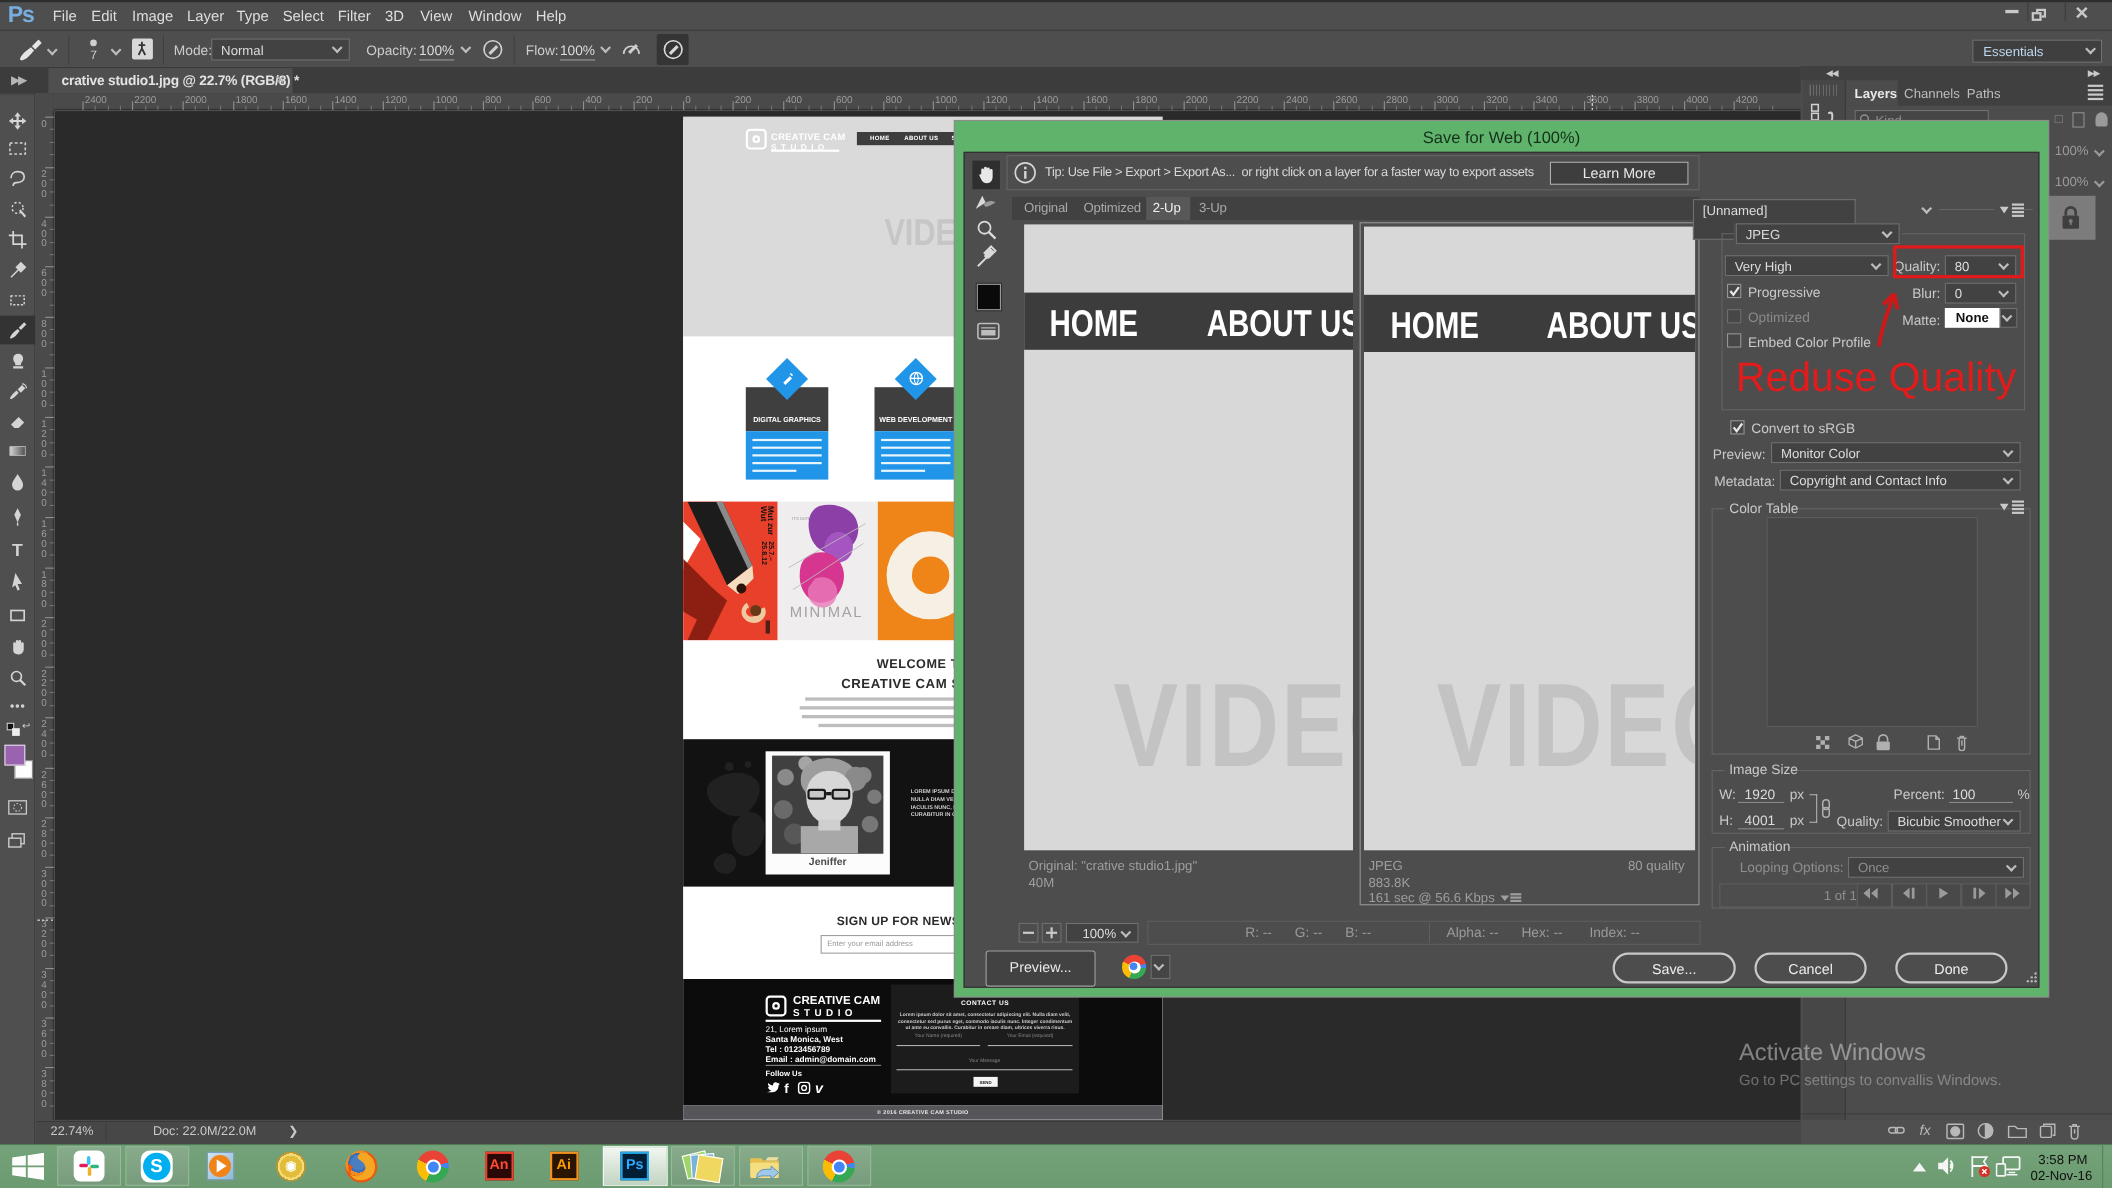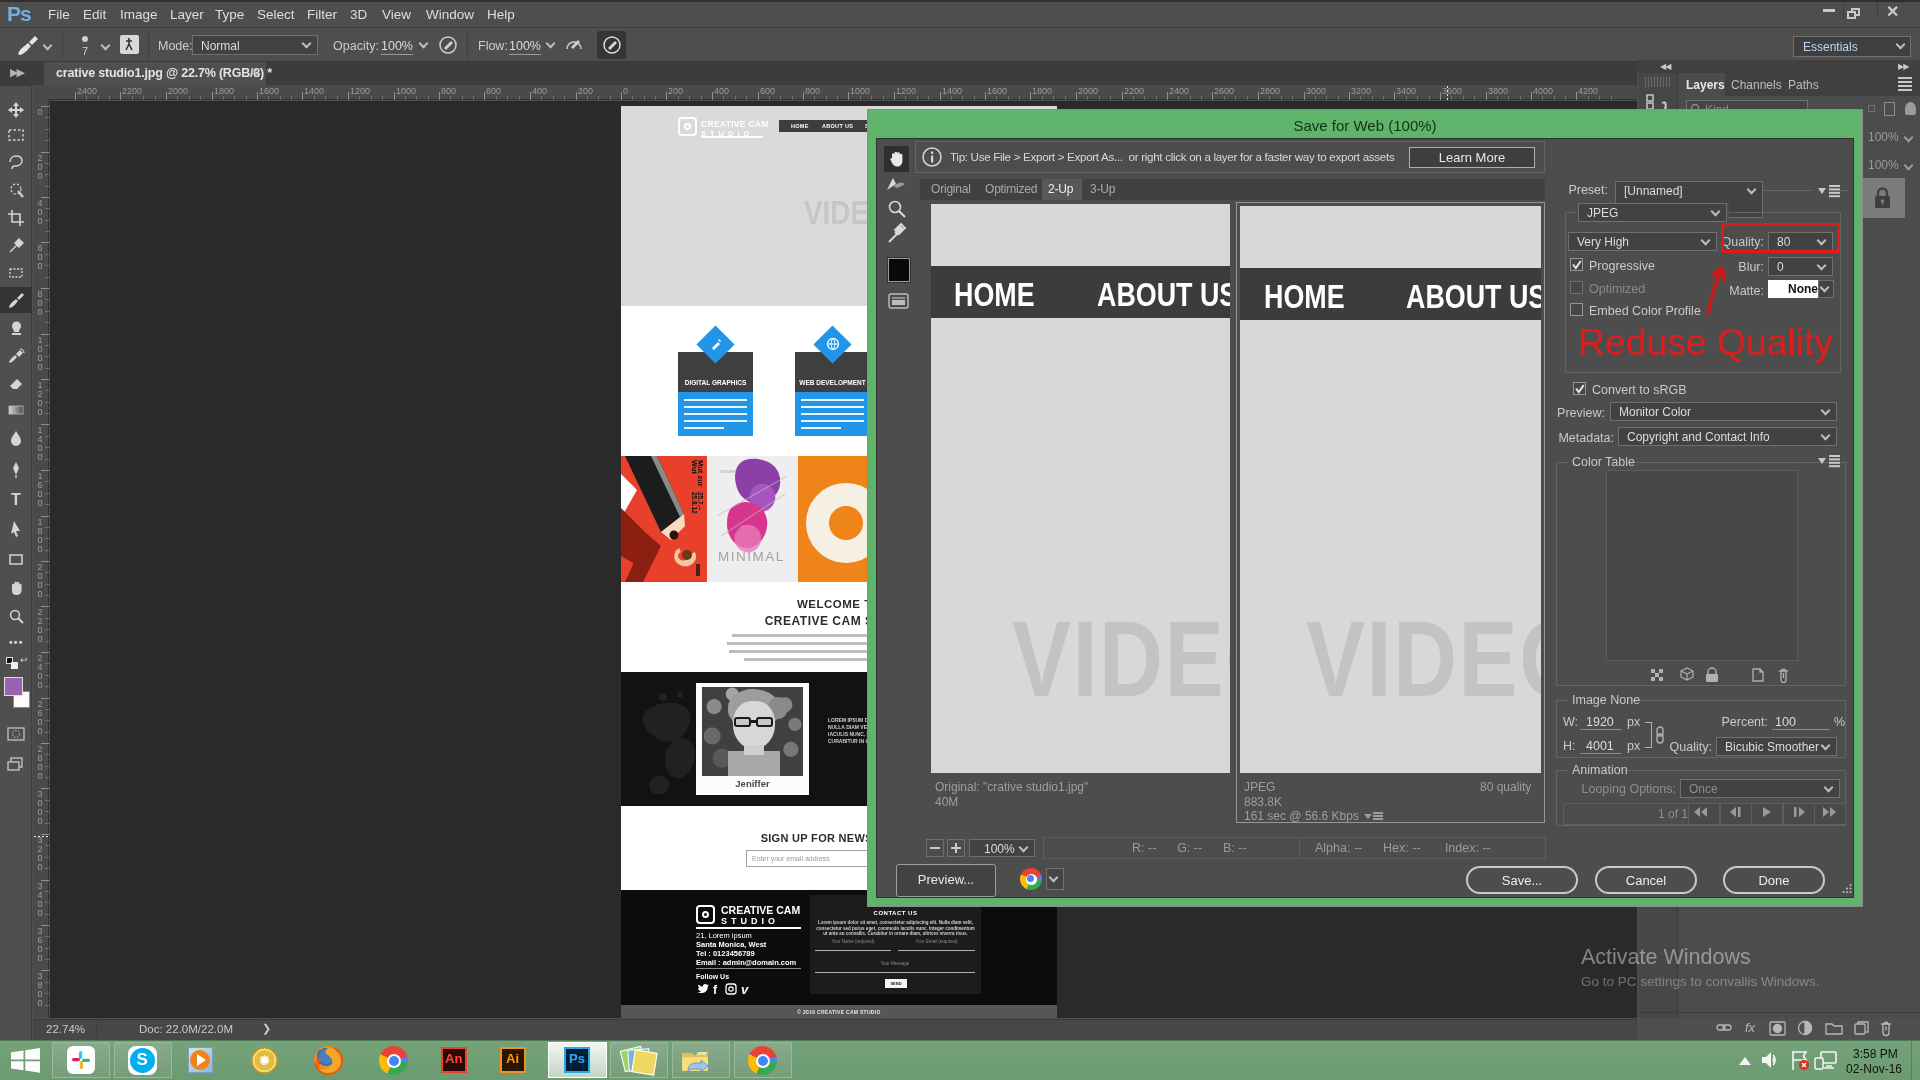--- a/index.html
+++ b/index.html
@@ -793,21 +793,21 @@
     <div class="a nw" style="left:166px;top:71px;color:#fff;font-size:34px;font-weight:bold;transform:scaleX(0.79);transform-origin:left">ABOUT US</div>
     <div class="a nw" style="left:66px;top:390px;color:#c3c3c3;font-size:108px;font-weight:bold;transform:scaleX(0.82);transform-origin:left;letter-spacing:2px">VIDEO</div>
   </div>
 <div class="a nw" style="left:1244px;top:780px;color:#9e9e9e;font-size:12px">JPEG</div>
 <div class="a nw" style="left:1480px;top:780px;color:#9e9e9e;font-size:12px">80 quality</div>
 <div class="a nw" style="left:1244px;top:795px;color:#9e9e9e;font-size:12px">883.8K</div>
 <div class="a nw" style="left:1244px;top:809px;color:#9e9e9e;font-size:12px">161 sec @ 56.6 Kbps</div>
 <div class="a" style="left:1364px;top:814px;width:0;height:0;border-top:5px solid #9e9e9e;border-left:4px solid transparent;border-right:4px solid transparent"></div>
 <div class="a" style="left:1373px;top:812px;width:10px;height:1.5px;background:#9e9e9e;box-shadow:0 3px #9e9e9e,0 6px #9e9e9e"></div>
 <div class="a nw" style="left:1358px;top:183px;width:250px;text-align:right;color:#c9c9c9;font-size:12.5px">Preset:</div>
-<div class="dd" style="left:1615px;top:181px;width:148px;height:37px">
+<div class="dd" style="left:1539px;top:181px;width:148px;height:37px">
     <span style="position:absolute;left:8px;top:2px;color:#dcdcdc">[Unnamed]</span>
   </div>
 <div class="chev" style="left:1748px;top:186px"></div>
 <div class="a" style="left:1763px;top:190px;width:50px;height:1px;background:#646464"></div>
 <div class="a" style="left:1840px;top:190px;width:8px;height:1px;background:#646464"></div>
 <div class="a" style="left:1818px;top:188px;width:0;height:0;border-top:6px solid #c9c9c9;border-left:4.5px solid transparent;border-right:4.5px solid transparent"></div>
 <div class="a" style="left:1829px;top:185px;width:11px;height:1.8px;background:#c9c9c9;box-shadow:0 3.4px #c9c9c9,0 6.8px #c9c9c9,0 10.2px #c9c9c9"></div>
 <div class="a" style="left:1565px;top:212px;width:276px;height:161px;border:1px solid #646464"></div>
 <div class="a" style="left:1576px;top:203px;width:153px;height:19px;background:#4d4d4d"></div>
 <div class="dd" style="left:1578px;top:203px;width:149px;height:19px">
@@ -831,21 +831,21 @@
 <div class="a nw" style="left:1589px;top:259px;color:#c9c9c9;font-size:12.5px">Progressive</div>
 <div class="a nw" style="left:1514px;top:260px;width:250px;text-align:right;color:#c9c9c9;font-size:12.5px">Blur:</div>
 <div class="dd" style="left:1768px;top:257px;width:65px;height:19px">
     <span style="position:absolute;left:8px;top:2px;color:#dcdcdc">0</span>
   </div>
 <div class="chev" style="left:1818px;top:262px"></div>
 <div class="cb" style="left:1570px;top:281px;border-color:#6e6e6e"></div>
 <div class="a nw" style="left:1589px;top:282px;color:#8a8a8a;font-size:12.5px">Optimized</div>
 <div class="a nw" style="left:1514px;top:284px;width:250px;text-align:right;color:#c9c9c9;font-size:12.5px">Matte:</div>
 <div class="a" style="left:1768px;top:280px;width:50px;height:18px;background:#ffffff"></div>
-<div class="a nw" style="left:1768px;top:282px;width:50px;text-align:right;color:#111;font-size:12px;font-weight:bold">None</div>
+<div class="a nw" style="left:1768px;top:282px;width:50px;text-align:center;color:#111;font-size:12px;font-weight:bold">None</div>
 <div class="dd" style="left:1818px;top:280px;width:16px;height:18px"></div>
 <div class="chev" style="left:1821px;top:284px"></div>
 <div class="cb" style="left:1570px;top:303px;"></div>
 <div class="a nw" style="left:1589px;top:304px;color:#c9c9c9;font-size:12.5px">Embed Color Profile</div>
 <svg class="a" style="left:1698px;top:255px" width="40" height="65" viewBox="0 0 40 65">
     <path d="M10 60 C12 45 18 28 24 12" fill="none" stroke="#d01818" stroke-width="3.5"></path>
     <path d="M24 12 L14 22 M24 12 L27 26" fill="none" stroke="#d01818" stroke-width="3.5"></path>
   </svg>
 <div class="a nw" style="left:1578px;top:321px;color:#e31b1b;font-size:37.3px">Reduse Quality</div>
 <div class="cb" style="left:1573px;top:382px;"></div>
@@ -874,21 +874,21 @@
       <path d="M1 2 h4 v4 h-4 z M9 2 h4 v4 h-4 z M5 6 h4 v4 h-4 z M1 10 h4 v4 h-4 z M9 10 h4 v4 h-4 z"></path>
       <path d="M37 1 l6 3 v6 l-6 3 -6 -3 V4 Z M31 4 l6 3 6 -3 M37 7 v6" fill="none" stroke="#b0b0b0" stroke-width="1.2"></path>
       <rect x="56" y="7" width="12" height="8" rx="1"></rect>
       <path d="M58 7 V5 a4 4 0 0 1 8 0 v2" fill="none" stroke="#b0b0b0" stroke-width="1.5"></path>
       <path d="M103 2 h7 l3 3 v9 h-10 z M110 2 v3 h3" fill="none" stroke="#b0b0b0" stroke-width="1.3"></path>
       <path d="M129 4 h9 M131 4 v9 a1.5 1.5 0 0 0 5 0 V4 M132 4 V2.5 h3 V4 M133.5 6 v5" fill="none" stroke="#b0b0b0" stroke-width="1.3"></path>
     </g>
   </svg>
 <div class="a" style="left:1556px;top:700px;width:290px;height:58px;border:1px solid #646464"></div>
 <div class="a" style="left:1568px;top:693px;width:62px;height:14px;background:#4d4d4d"></div>
-<div class="a nw" style="left:1572px;top:693px;color:#c9c9c9;font-size:12.5px">Image None</div>
+<div class="a nw" style="left:1572px;top:693px;color:#c9c9c9;font-size:12.5px">Image Size</div>
 <div class="a nw" style="left:1563px;top:715px;color:#c9c9c9;font-size:12.5px">W:</div>
 <div class="a nw" style="left:1586px;top:715px;color:#dcdcdc;font-size:12.5px">1920</div>
 <div class="a" style="left:1580px;top:729px;width:42px;height:1px;background:#8a8a8a"></div>
 <div class="a nw" style="left:1627px;top:715px;color:#c9c9c9;font-size:12.5px">px</div>
 <div class="a nw" style="left:1563px;top:739px;color:#c9c9c9;font-size:12.5px">H:</div>
 <div class="a nw" style="left:1586px;top:739px;color:#dcdcdc;font-size:12.5px">4001</div>
 <div class="a" style="left:1580px;top:753px;width:42px;height:1px;background:#8a8a8a"></div>
 <div class="a nw" style="left:1627px;top:739px;color:#c9c9c9;font-size:12.5px">px</div>
 <div class="a" style="left:1645px;top:722px;width:7px;height:26px;border-right:1.6px solid #b0b0b0;border-top:1.6px solid #b0b0b0;border-bottom:1.6px solid #b0b0b0"></div>
 <svg class="a" style="left:1654px;top:726px" width="12" height="18">

